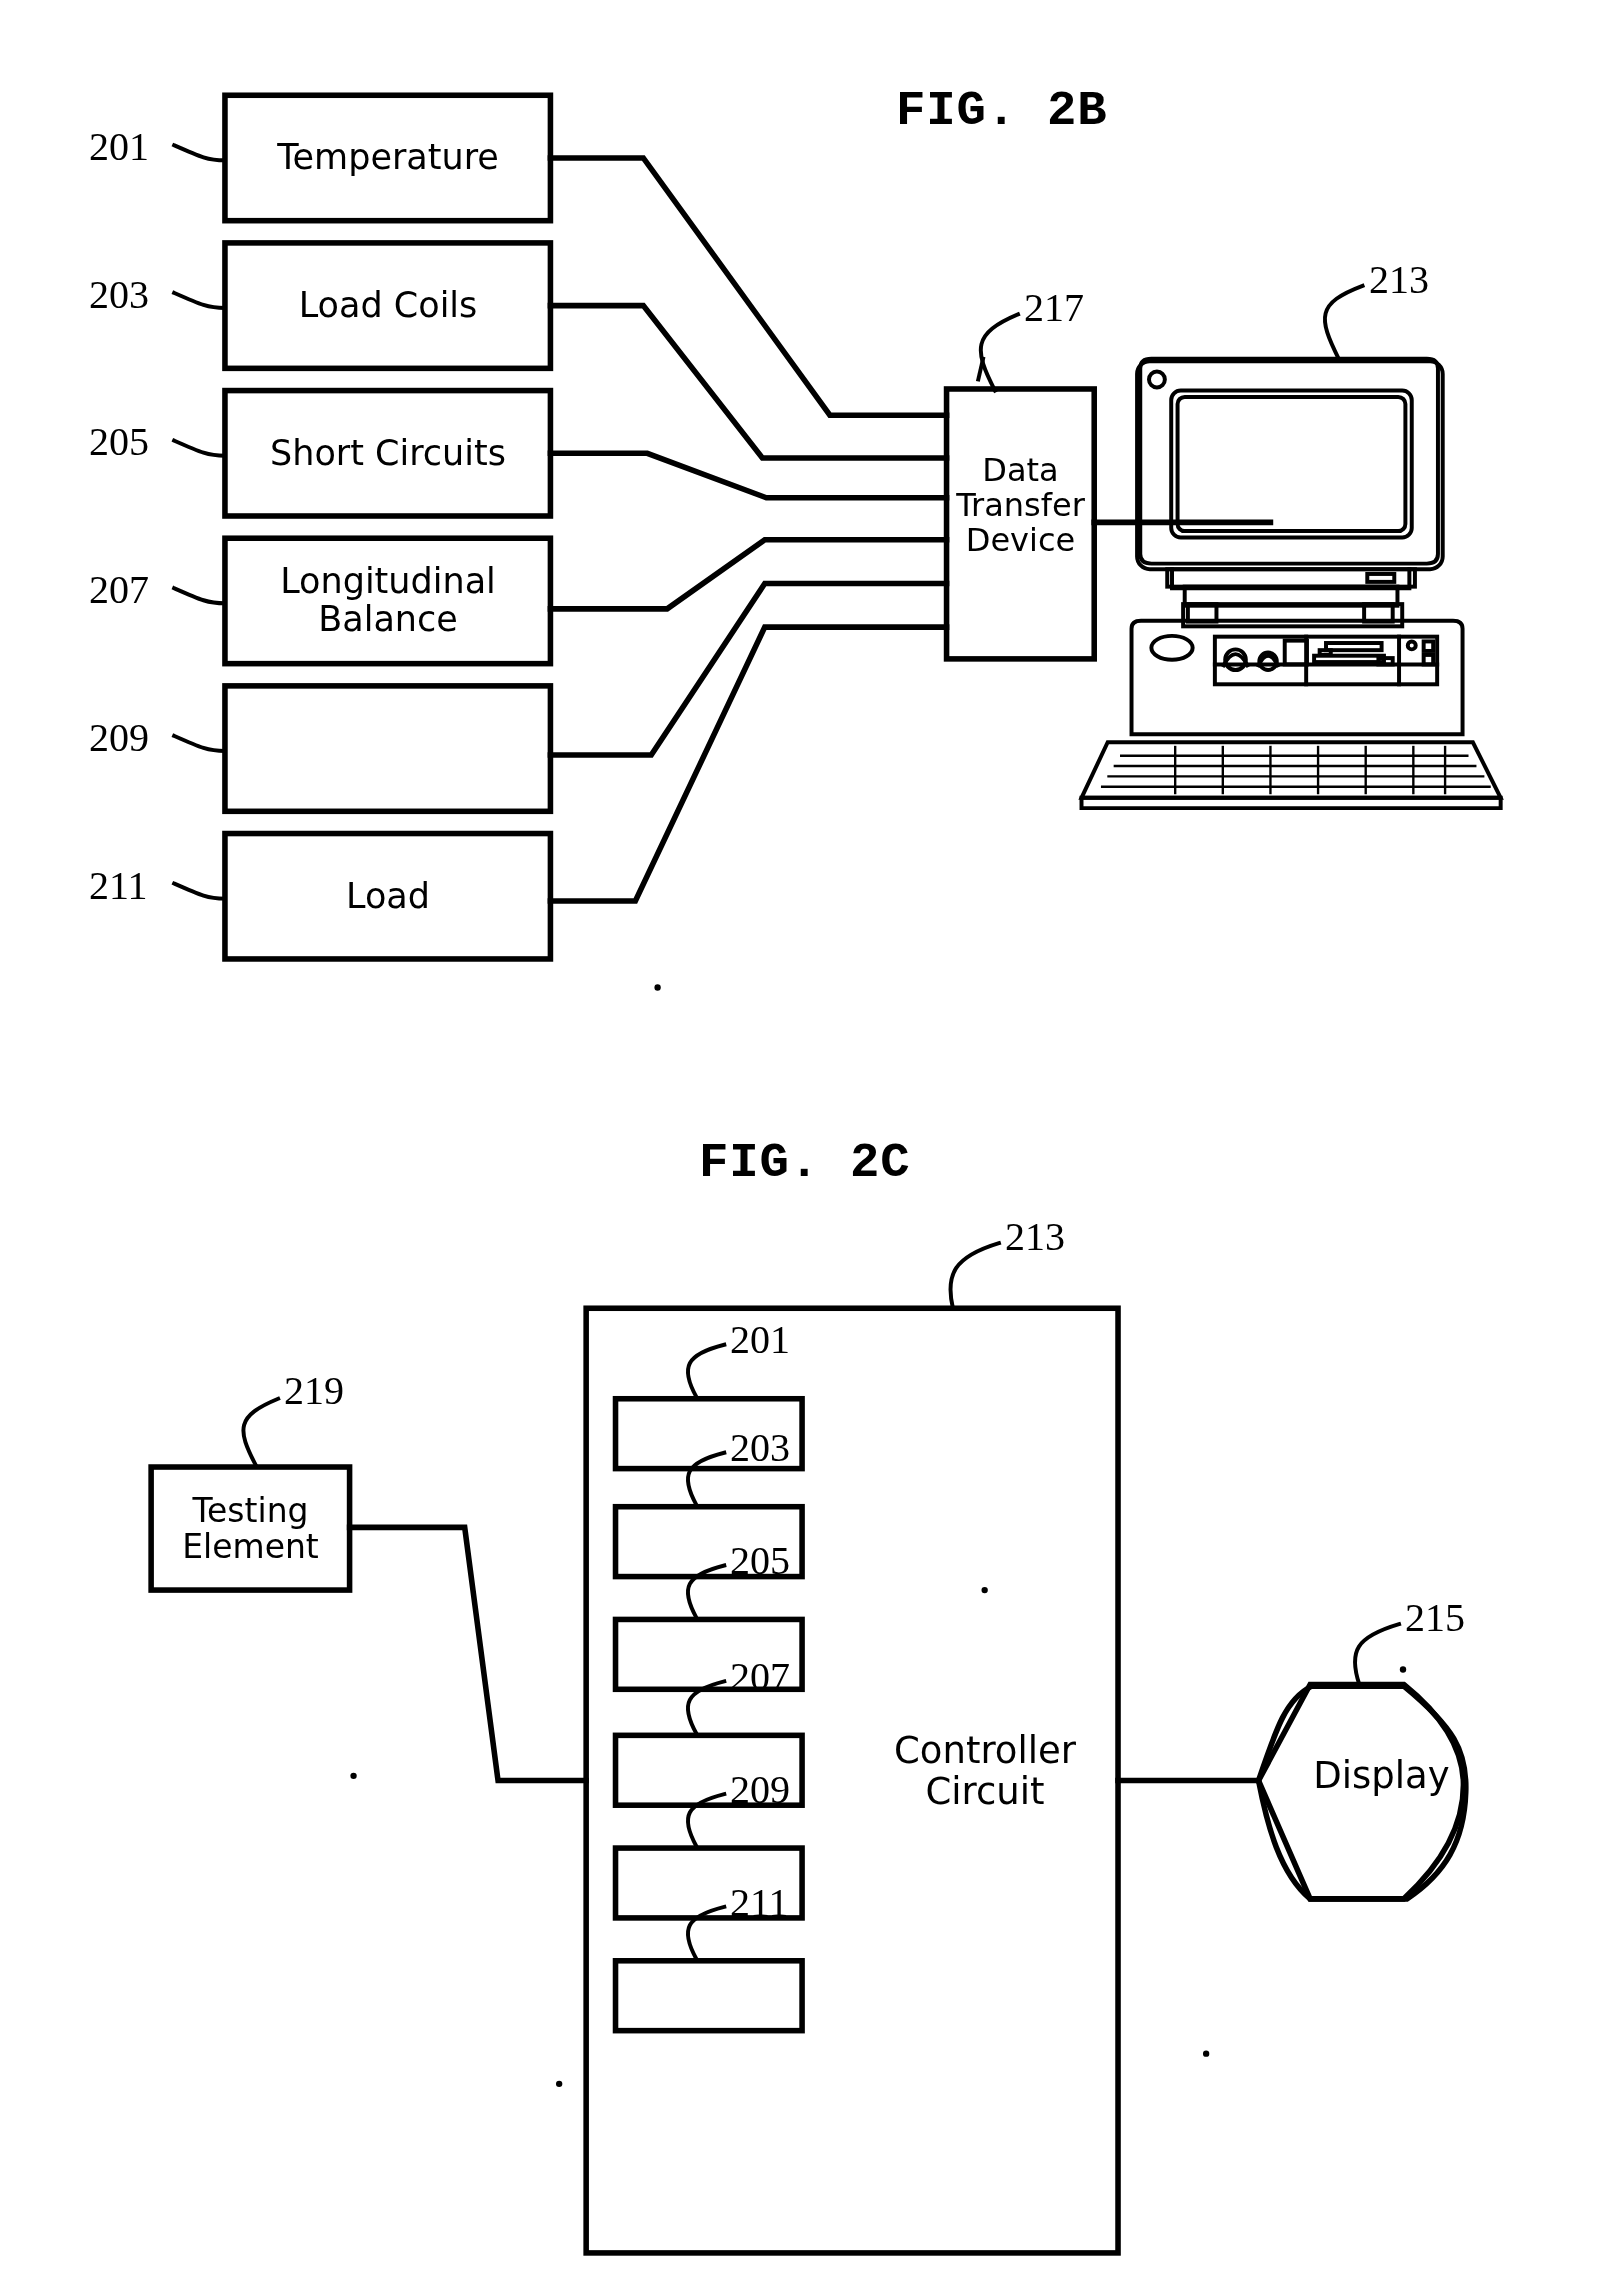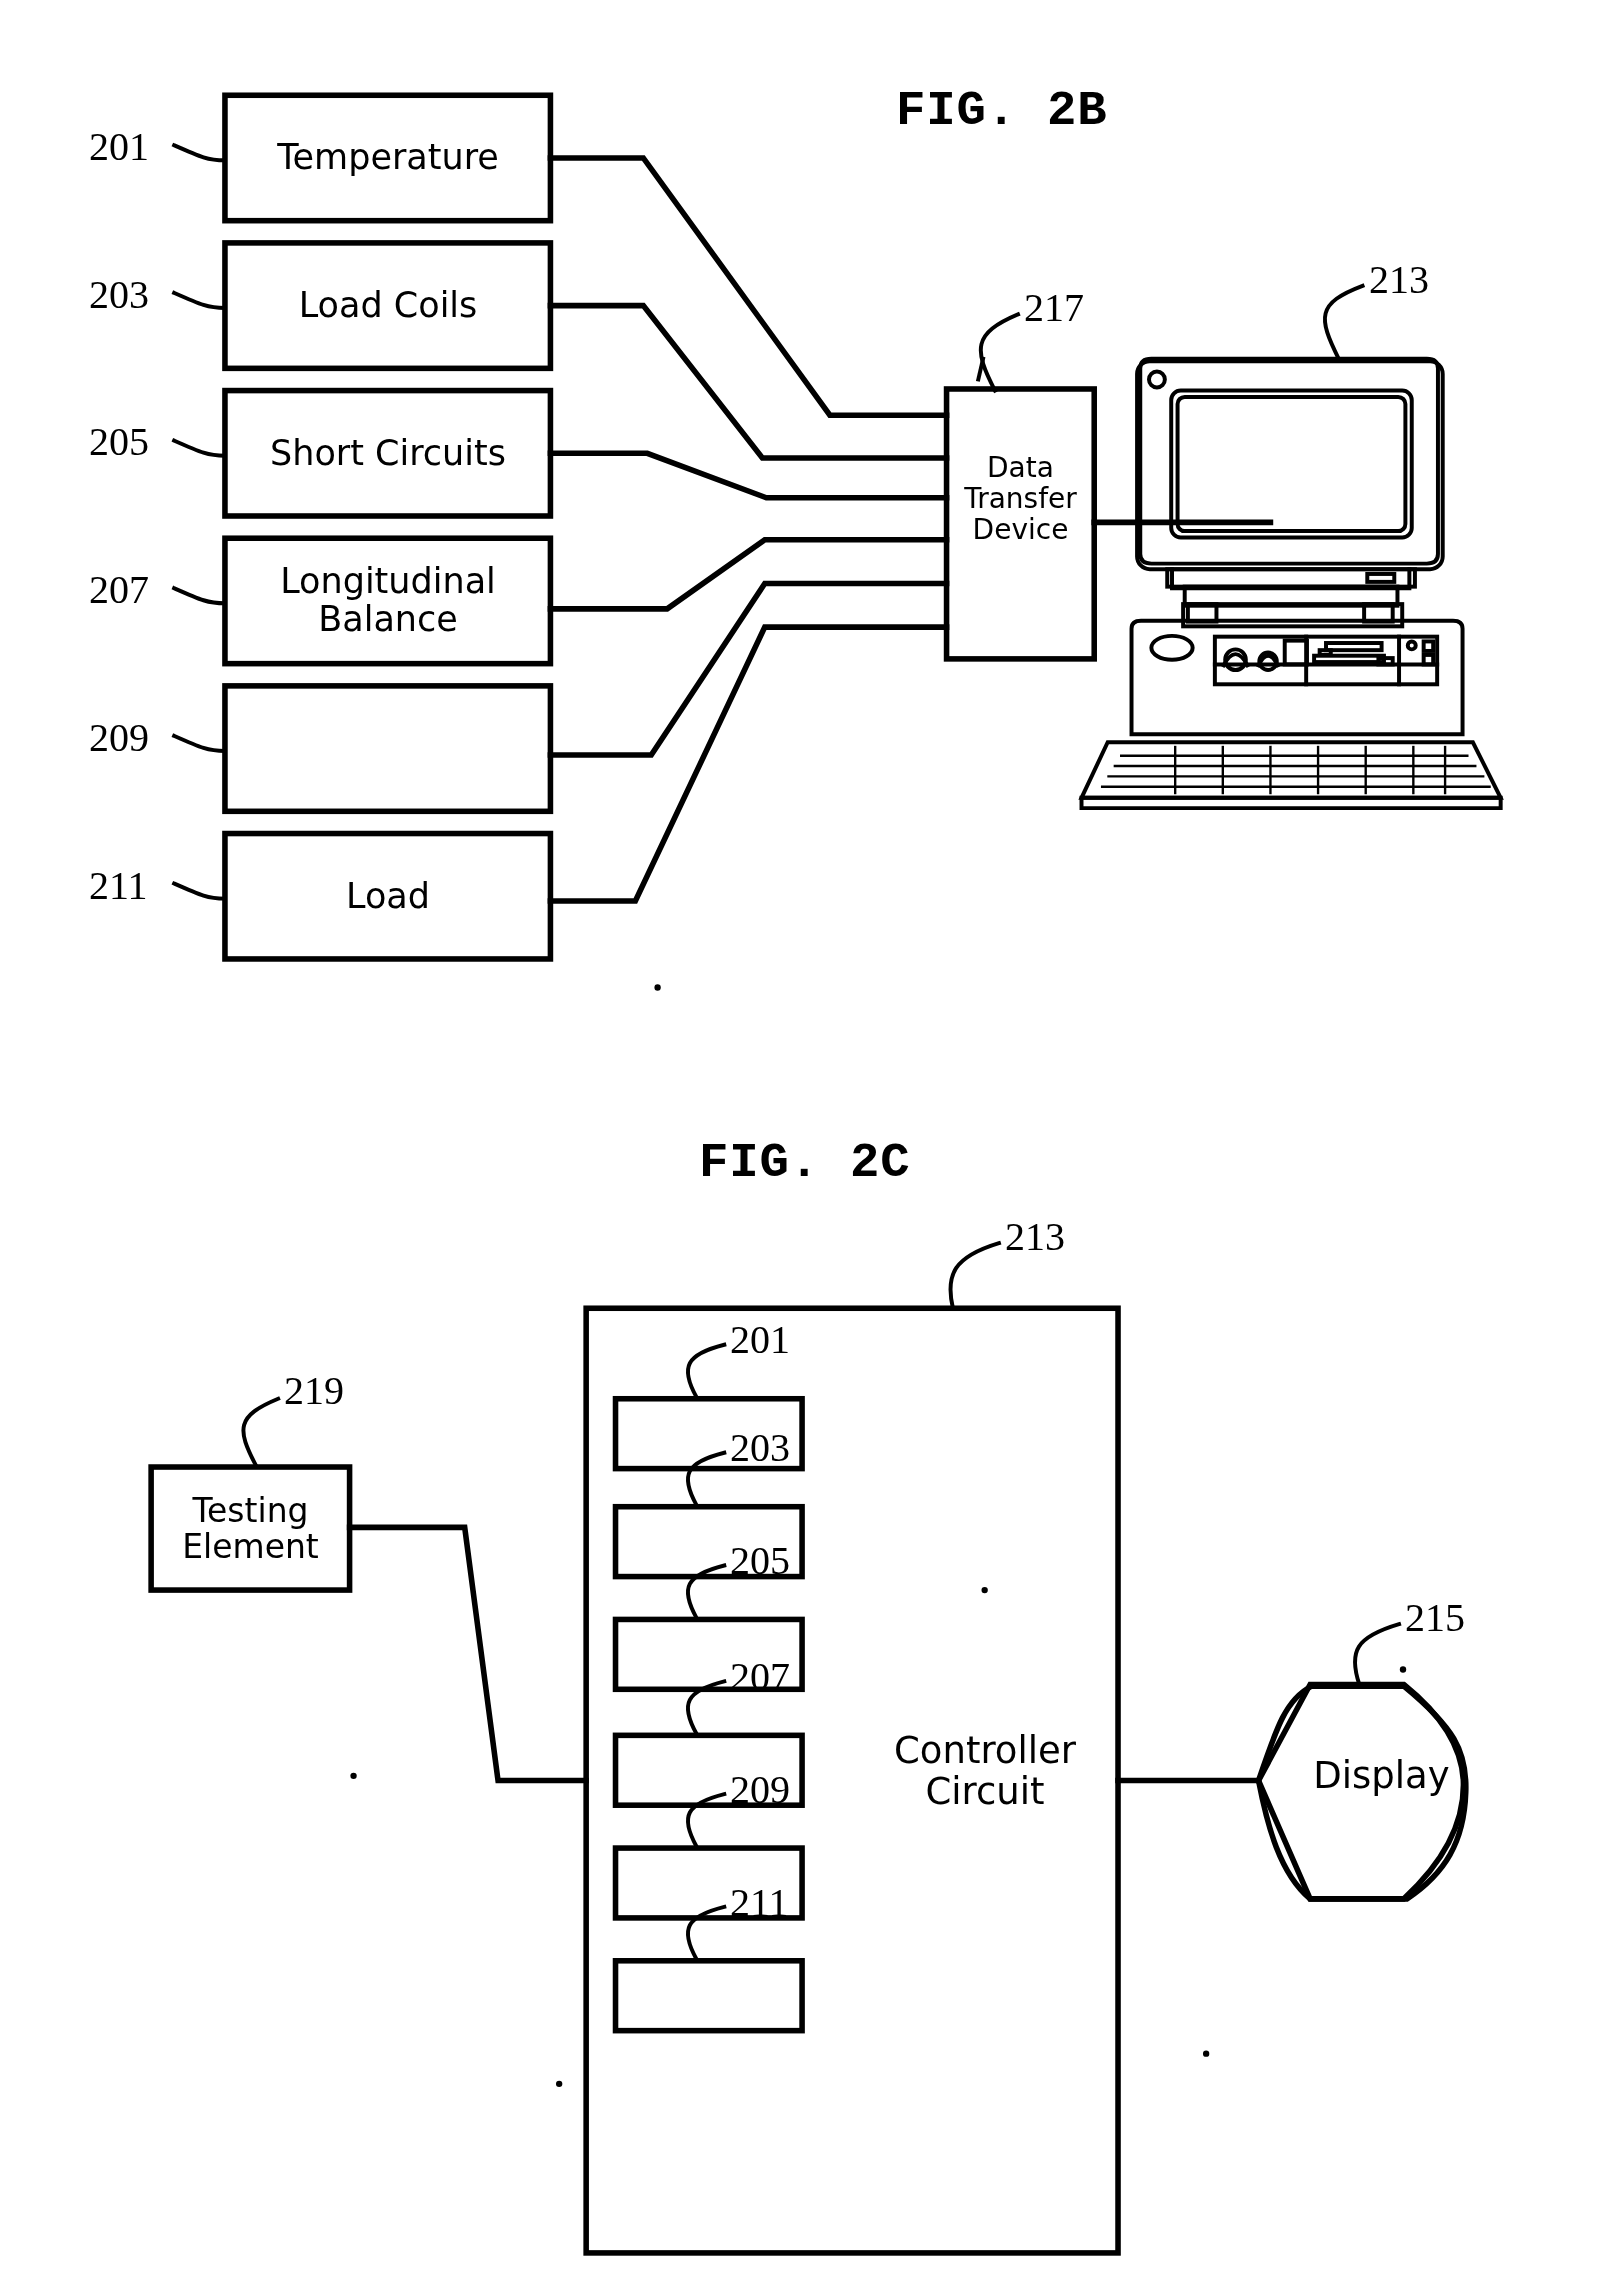--- a/index.html
+++ b/index.html
@@ -32,21 +32,21 @@
   }
   .refnum{
     position:absolute;
     font-family:"Liberation Serif", serif;
     font-size:40px;
     white-space:nowrap;
   }
   .stext{
     position:absolute;
     font-family:"DejaVu Sans", sans-serif;
-    font-size:28px;
+    font-size:32px;
     line-height:1.1;
     text-align:center;
     white-space:pre-line;
   }
 </style>
 </head>
 <body>
 
 <div id="root">
 

